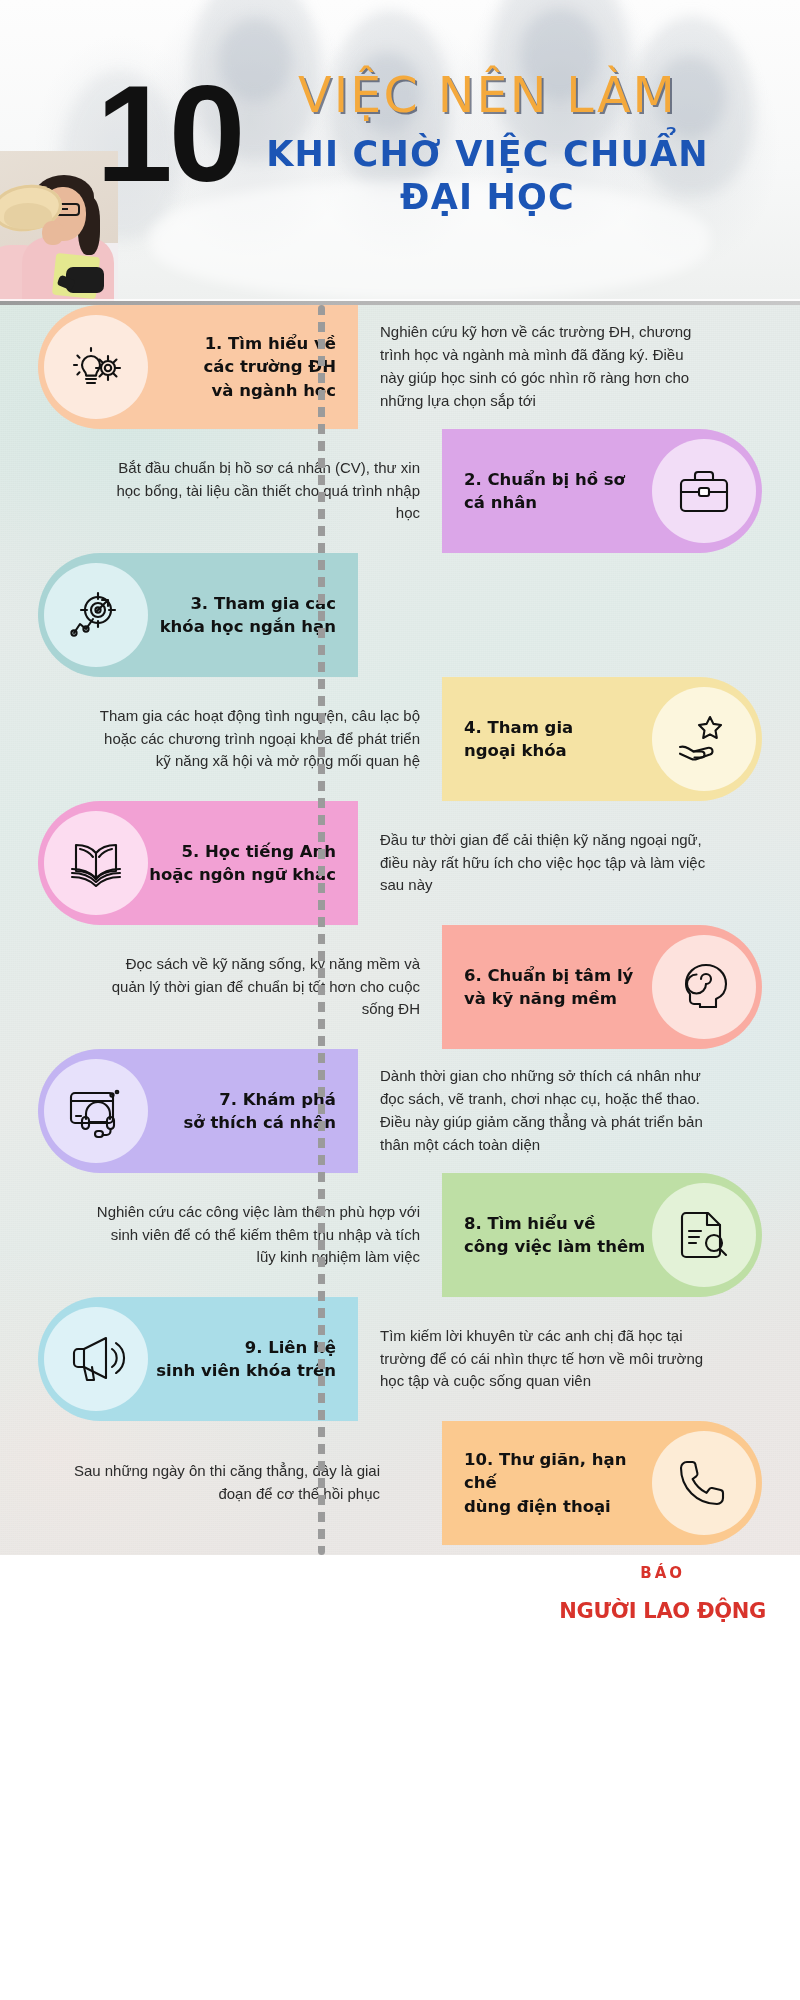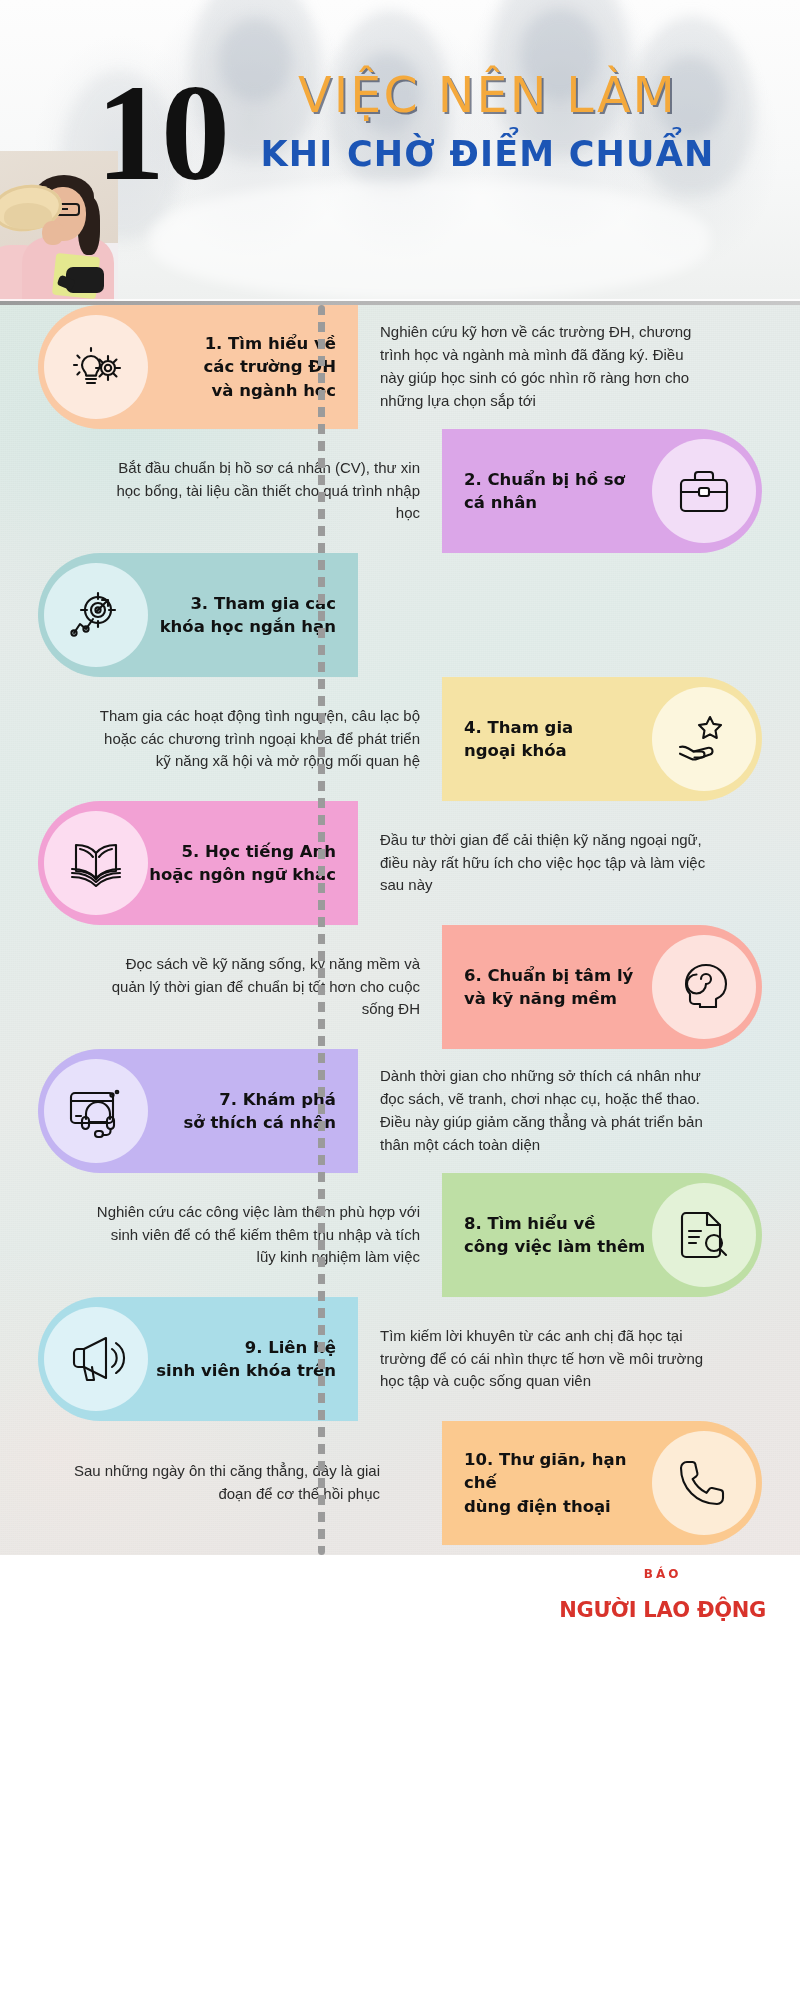--- a/index.html
+++ b/index.html
@@ -65,21 +65,21 @@
   .ph-yellow { position:absolute; left:54px; top:104px; width:44px; height:42px; border-radius:4px;
                background:#e4e88f; transform:rotate(6deg); }
   .ph-cam { position:absolute; left:66px; top:116px; width:38px; height:26px; border-radius:7px; background:#1c1c1c; }
   .ph-cam2 { position:absolute; left:58px; top:126px; width:16px; height:11px; border-radius:4px; background:#1c1c1c;
              transform:rotate(22deg); }
   .ph-shirt { position:absolute; left:86px; top:92px; width:34px; height:64px; background:#f1eef0; border-radius:8px 0 0 0; }
   .ph-hand { position:absolute; left:42px; top:70px; width:22px; height:24px; border-radius:46%; background:#e8b99a; }
 
   .big-num {
     position:absolute; left:96px; top:64px;
-    font-family:Liberation Serif, serif;
+    font-family:Liberation Sans, sans-serif;
     font-size:138px; font-weight:800; letter-spacing:-4px;
     color:#111; line-height:1;
   }
   .title-wrap { position:absolute; left:205px; top:70px; width:565px; }
   .t1 {
     font-family:"DejaVu Sans", sans-serif;
     font-size:49px; font-weight:400; color:#f4a93c; letter-spacing:2.2px;
     text-align:center; line-height:1.05;
     text-shadow:2px 2px 0 rgba(25,35,60,.55);
   }
@@ -159,21 +159,21 @@
 
   
   .footer {
     position:relative; width:800px; height:78px; background:#ffffff;
     display:flex; align-items:center; justify-content:flex-end;
     padding-right:34px;
   }
   .logo { text-align:center; line-height:1; }
   .logo-top {
     font-family:"DejaVu Sans", sans-serif;
-    font-size:12px; font-weight:800; color:#d8332b; letter-spacing:3px;
+    font-size:15px; font-weight:800; color:#d8332b; letter-spacing:3px;
   }
   .logo-main {
     font-family:"DejaVu Sans", sans-serif;
     font-size:21px; font-weight:800; color:#d8332b; letter-spacing:-.3px; margin-top:20px;
   }
 </style>
 </head>
 <body>
 
 <div class="page">
@@ -204,21 +204,22 @@
       <div class="ph-hand"></div>
       <div class="ph-yellow"></div>
       <div class="ph-cam"></div>
       <div class="ph-cam2"></div>
     </div>
 
     <div class="big-num">10</div>
 
     <div class="title-wrap">
       <div class="t1">VIỆC NÊN LÀM</div>
-      <div class="t2">KHI CHỜ ĐIỂM CHUẨN</div>
+      <div class="t2">KHI CHỜ VIỆC CHUẨN</div>
+      <div class="t3">ĐẠI HỌC</div>
     </div>
 
     <div class="header-bottom-line2"></div>
     <div class="header-bottom-line"></div>
   </div>
 
   <div class="body-area">
     <div class="noise"></div>
     <div class="dash-line"></div>
     <div id="rows">

